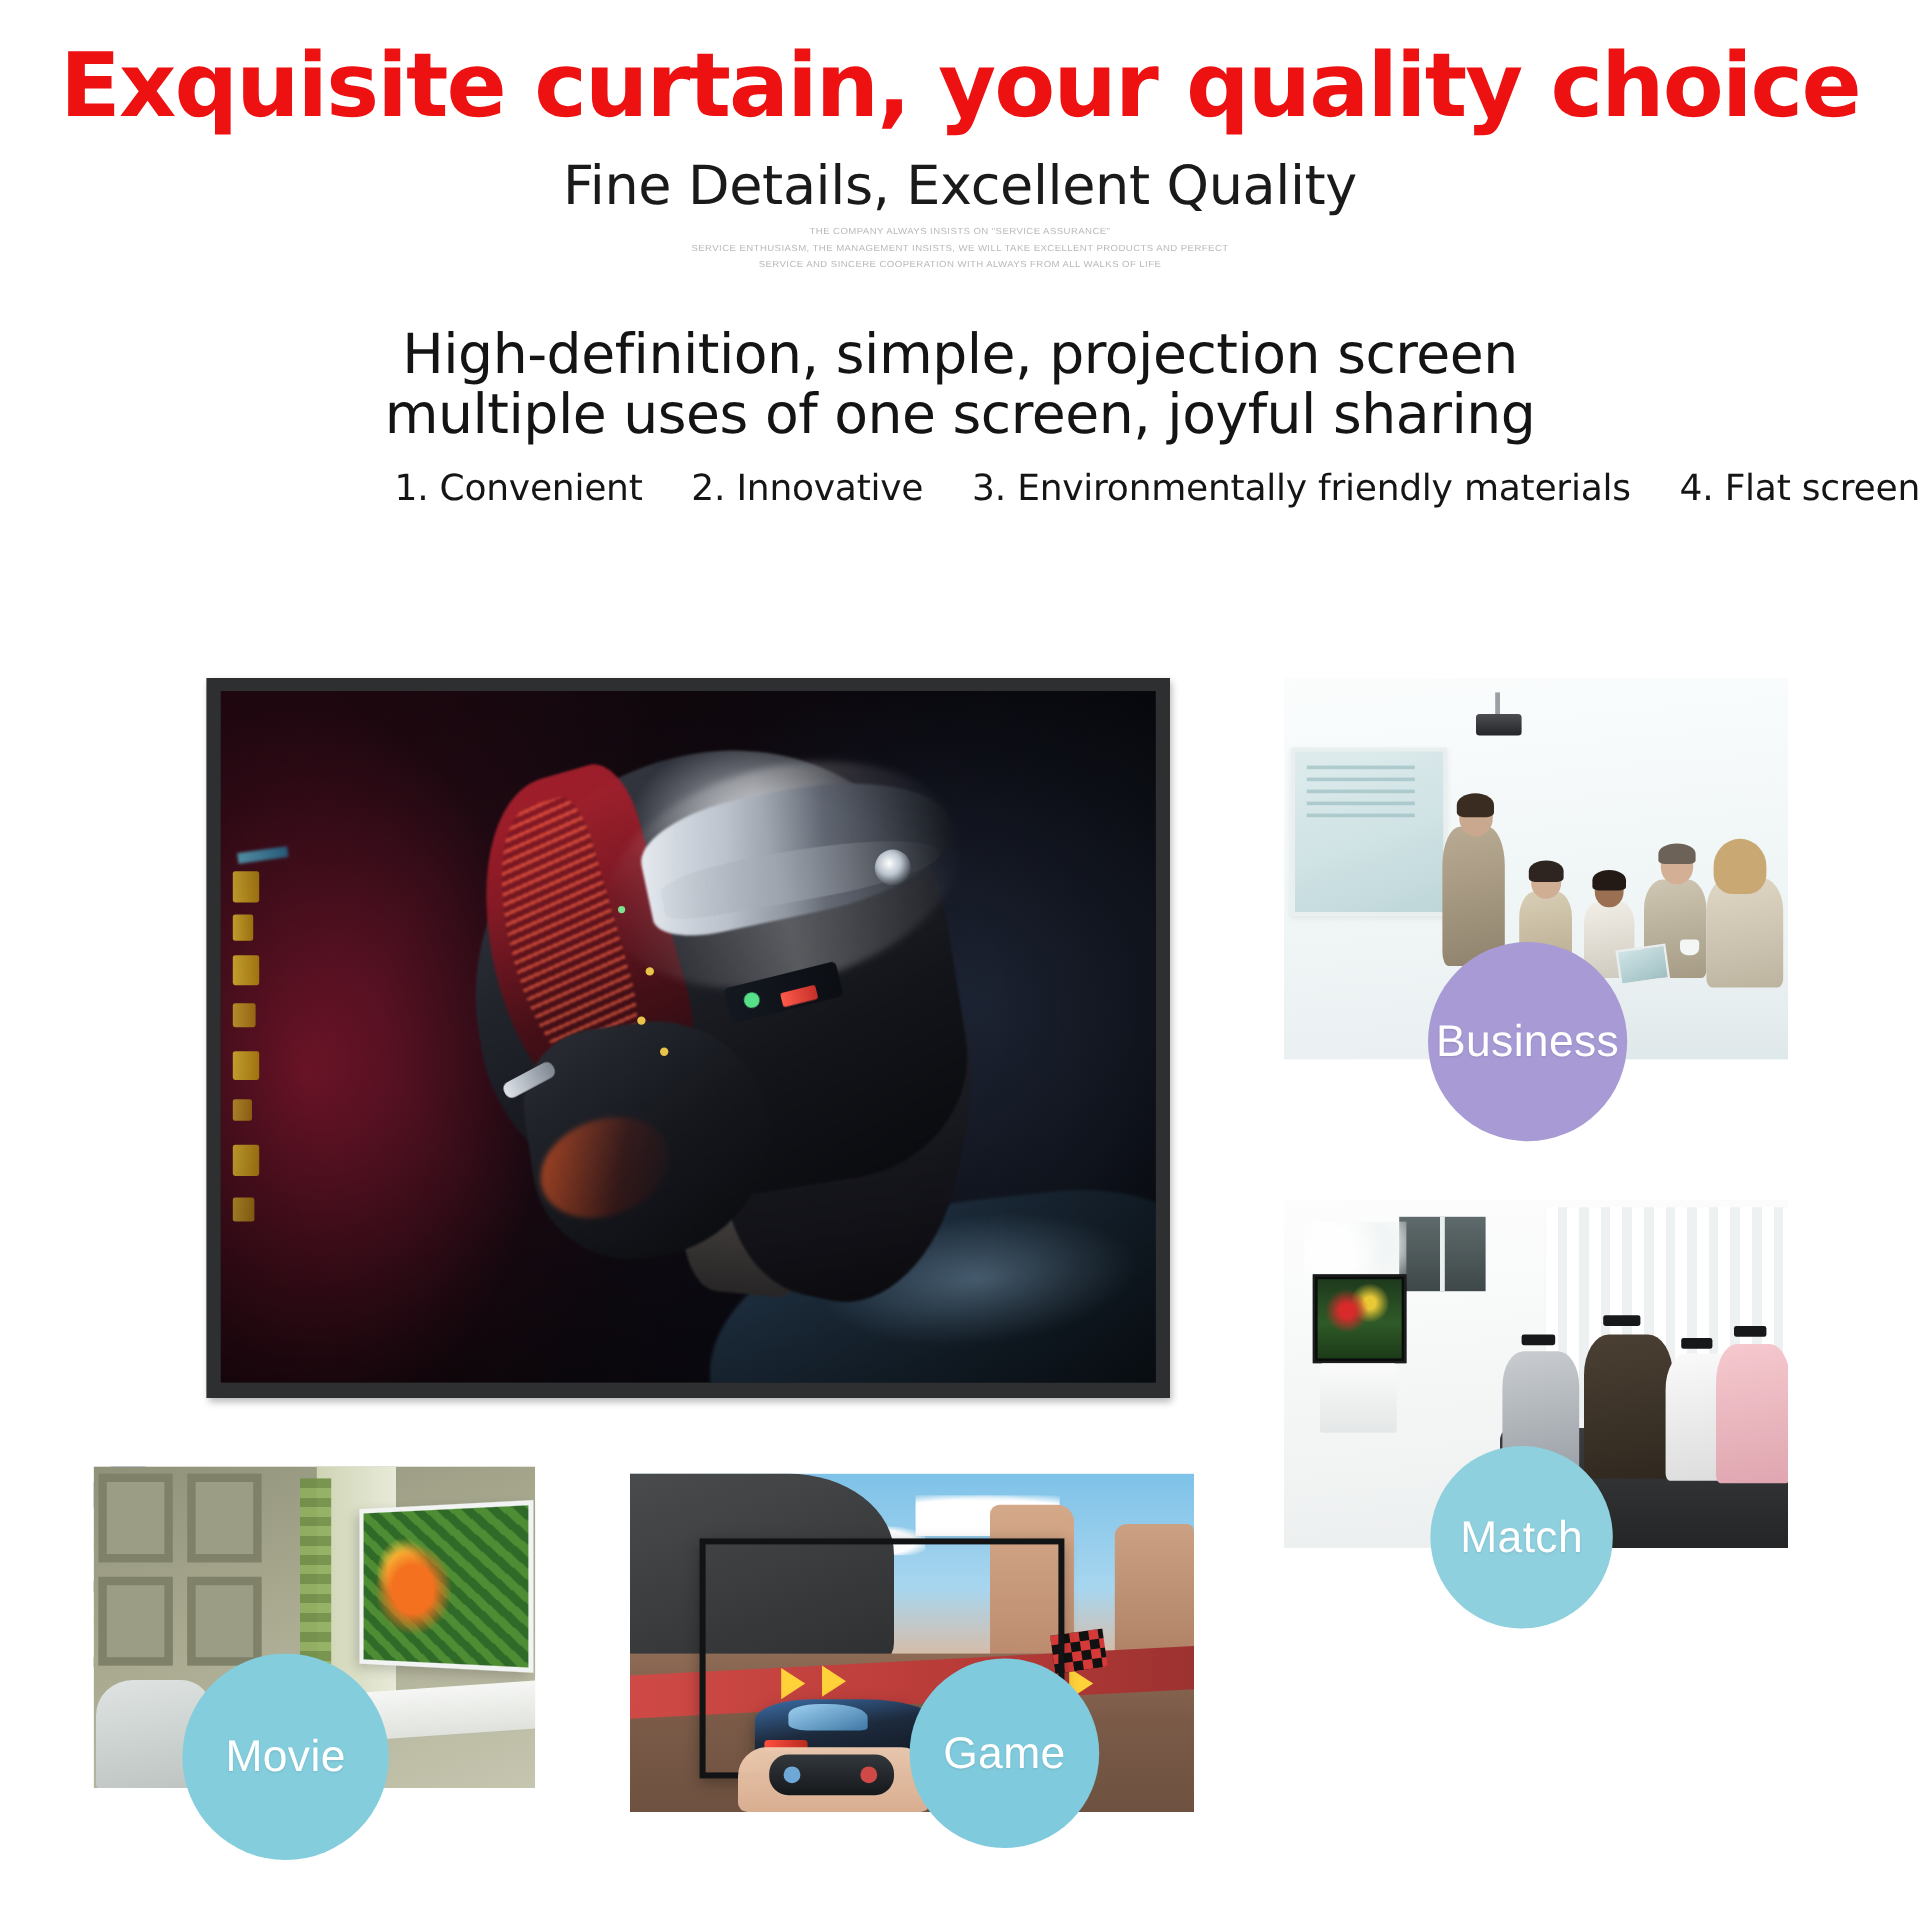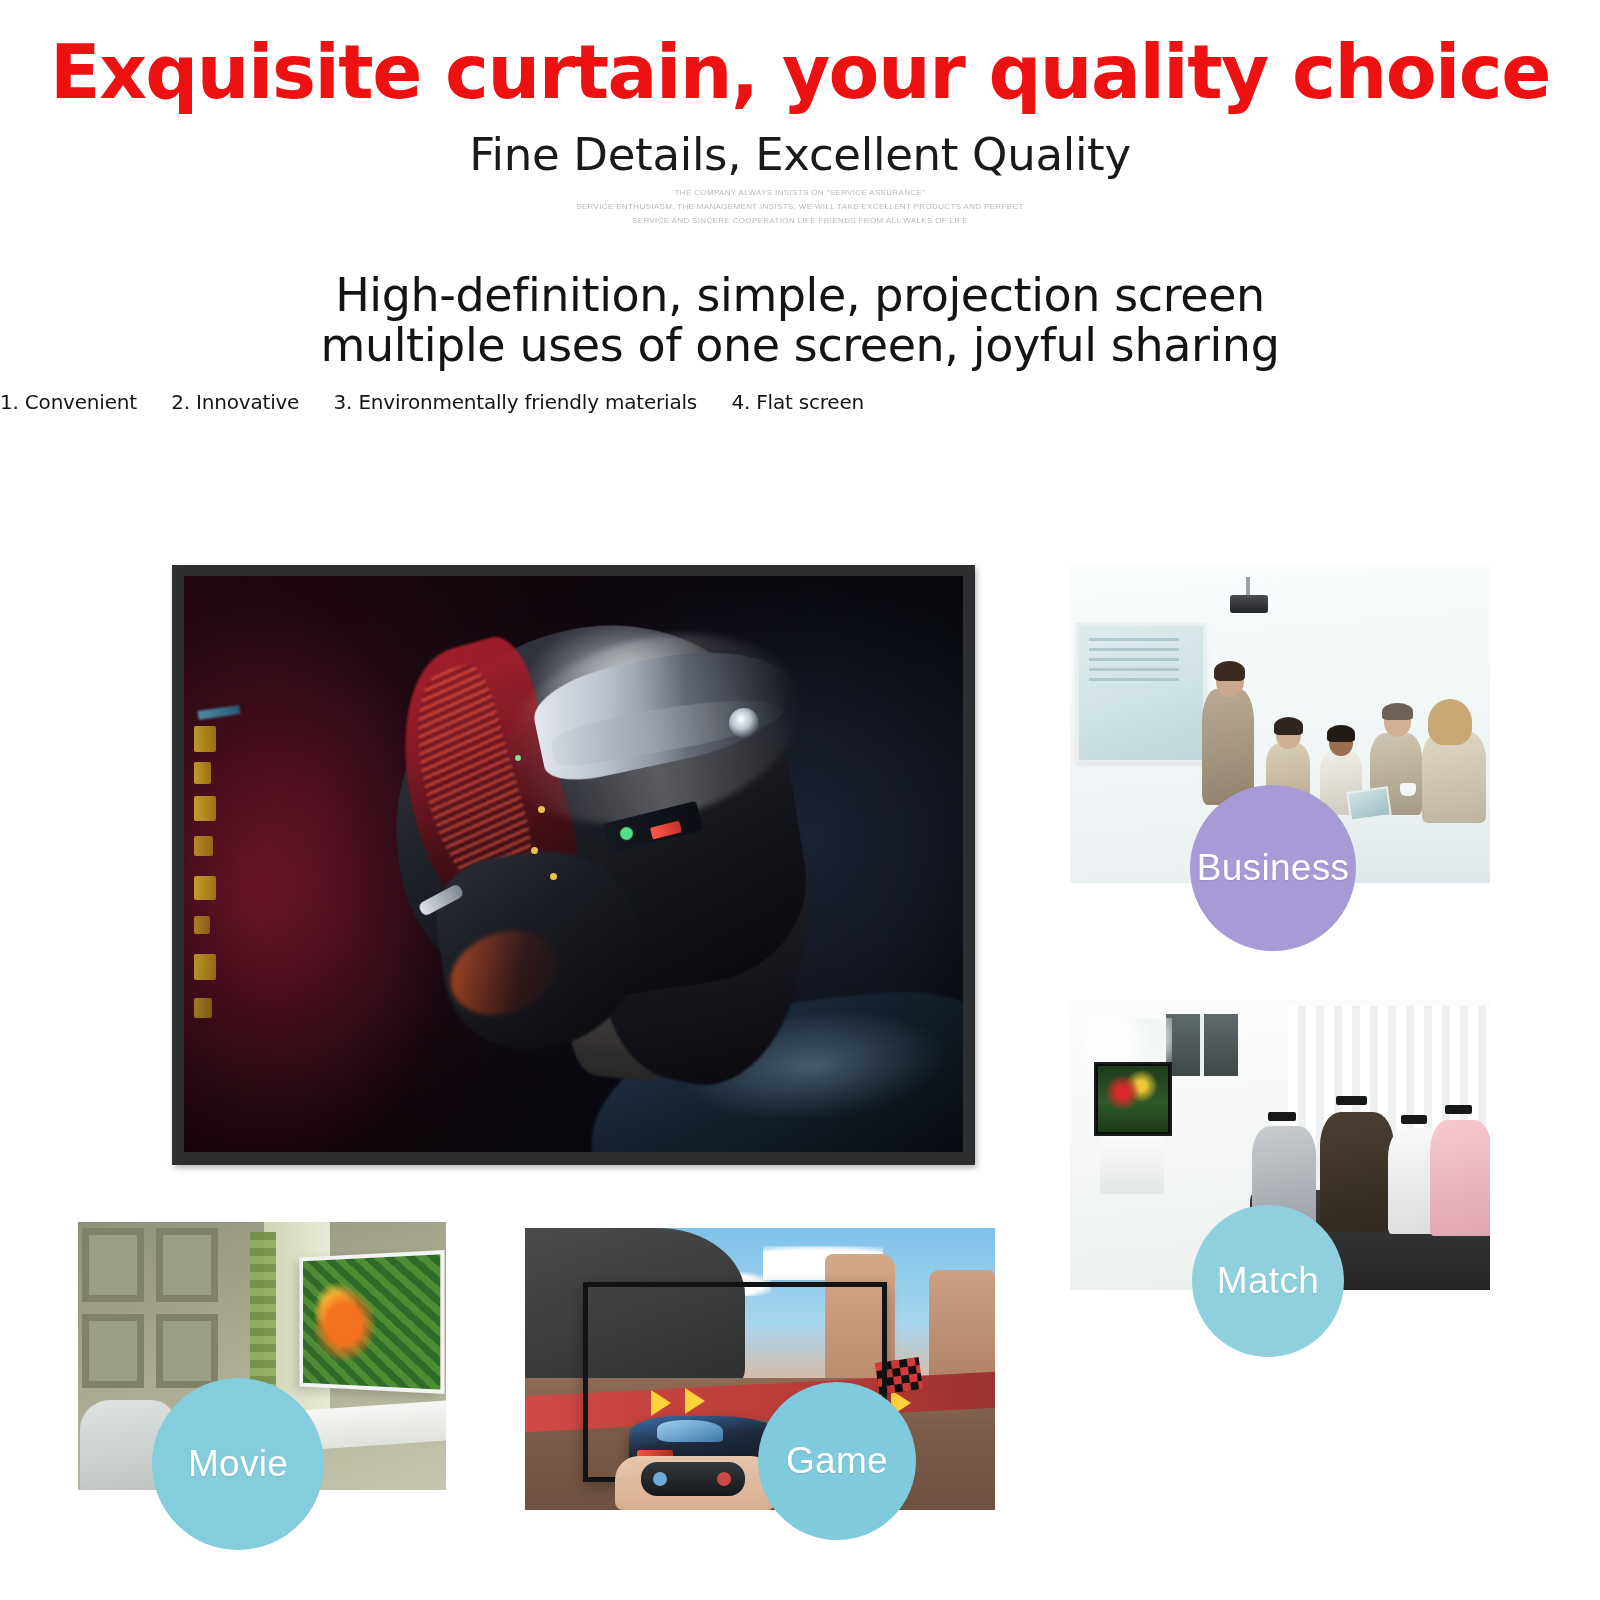--- a/index.html
+++ b/index.html
@@ -54,23 +54,23 @@
     font-size:46px;
     color:#141414;
     letter-spacing:-0.4px;
     white-space:nowrap;
   }
   .lead1 { top:268px; }
   .lead2 { top:318px; }
 
   .features {
     position:absolute; left:0; top:390px; width:1600px;
-    text-align:left;
+    text-align:right;
     font-family:"DejaVu Sans", sans-serif;
-    font-size:20px;
+    font-size:30px;
     color:#151515;
     letter-spacing:-0.2px;
     white-space:nowrap;
   }
   .features span { display:inline-block; }
   .feat-gap { width:22px; }
 
   
   .tv {
     position:absolute; left:172px; top:565px;
@@ -417,21 +417,21 @@
 </head>
 <body>
 
 <div class="page">
 
   <div class="hero-title">Exquisite curtain, your quality choice</div>
   <div class="hero-sub">Fine Details, Excellent Quality</div>
 
   <div class="fineprint fp1">THE COMPANY ALWAYS INSISTS ON "SERVICE ASSURANCE"</div>
   <div class="fineprint fp2">SERVICE ENTHUSIASM, THE MANAGEMENT INSISTS, WE WILL TAKE EXCELLENT PRODUCTS AND PERFECT</div>
-  <div class="fineprint fp3">SERVICE AND SINCERE COOPERATION LIFE FRIENDS FROM ALL WALKS OF LIFE</div>
+  <div class="fineprint fp3">SERVICE AND SINCERE COOPERATION WITH ALWAYS FROM ALL WALKS OF LIFE</div>
 
   <div class="lead lead1">High-definition, simple, projection screen</div>
   <div class="lead lead2">multiple uses of one screen, joyful sharing</div>
 
   <div class="features">
     <span>1. Convenient</span>
     <span class="feat-gap"></span>
     <span>2. Innovative</span>
     <span class="feat-gap"></span>
     <span>3. Environmentally friendly materials</span>

